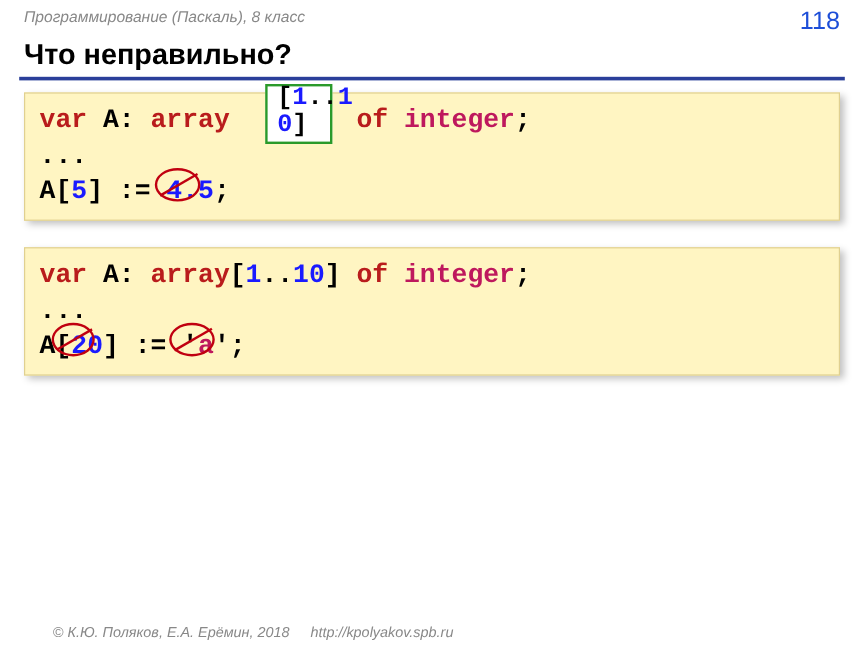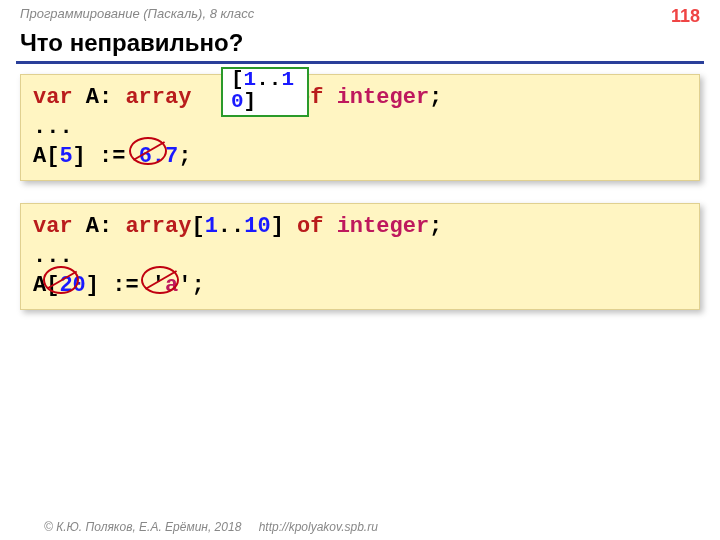--- a/index.html
+++ b/index.html
@@ -14,24 +14,24 @@
   .header-top {
     display: flex;
     justify-content: space-between;
     padding: 6px 20px 2px 20px;
     color: #888;
     font-size: 13px;
     font-style: italic;
     gap: 41px;
   }
   .page-num {
-    color: #ef4444;
-    font-weight: bold;
+    color: #1d4ed8;
+    font-weight: normal;
     font-style: normal;
-    font-size: 18px;
+    font-size: 21px;
   }
   .title {
     font-size: 24px;
     font-weight: bold;
     color: #000;
     padding: 0 20px 4px 20px;
   }
   .title-underline {
     height: 3px;
     background: #2a3f9a;
@@ -101,24 +101,24 @@
 
 <div class="title">Что неправильно?</div>
 <div class="title-underline"></div>
 
 <div class="code-block">
   <div>
     <span class="kw">var</span><span> A: </span><span class="kw">array</span><span style="white-space:pre;">        </span><span class="kw">of</span><span> </span><span class="typ">integer</span><span>;</span>
   </div>
   <div>...</div>
   <div>
-    <span>A[</span><span class="num">5</span><span>] := </span><span class="num">6.7</span><span>;</span>
+    <span>A[</span><span class="num">5</span><span>] := </span><span class="num">4.5</span><span>;</span>
   </div>
 
-  <div class="callout" style="left:200px; top:-8px; width:88px;">
+  <div class="callout" style="left:200px; top:-8px; width:56px;">
     <span class="b">[</span><span class="n">1</span><span class="b">..</span><span class="n">1</span><br><span class="n">0</span><span class="b">]</span>
   </div>
 
   <div class="mark-circle" style="left:108px; top:62px; width:38px; height:28px;"></div>
   <div class="mark-slash" style="left:110px; top:75px; width:36px;"></div>
 </div>
 
 <div class="code-block" style="margin-top:22px;font-family:Liberation Mono, monospace;">
   <div>
     <span class="kw">var</span><span> A: </span><span class="kw">array</span><span>[</span><span class="num">1</span><span>..</span><span class="num">10</span><span>]</span><span> </span><span class="kw">of</span><span> </span><span class="typ">integer</span><span>;</span>

